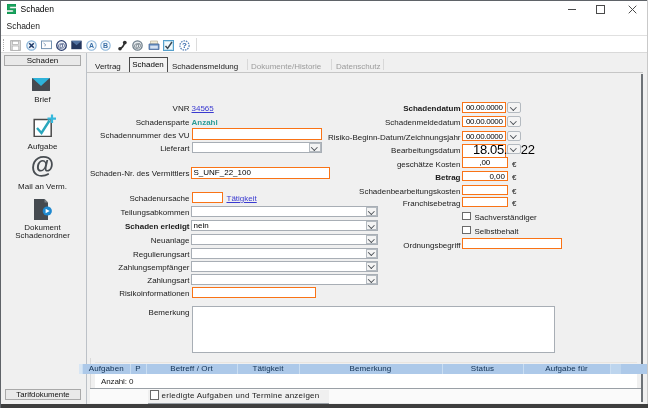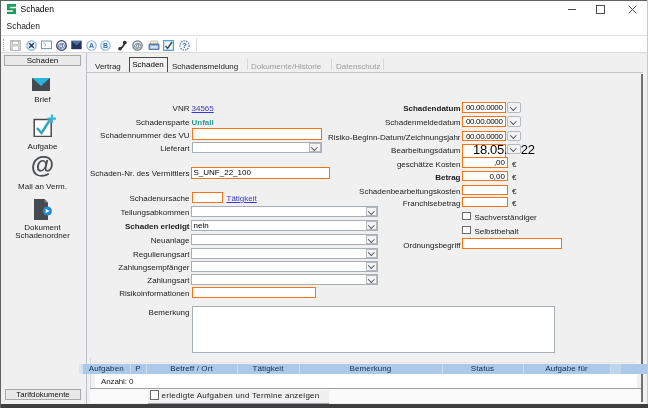--- a/index.html
+++ b/index.html
@@ -121,21 +121,21 @@
 <div class="abs" style="left:331px;top:58.5px;width:1px;height:11.5px;background:#d8d8d8"></div>
 <div class="abs" style="left:382.5px;top:58.5px;width:1px;height:11.5px;background:#d8d8d8"></div>
 <div class="lbl" style="left:251px;top:61.5px;color:#9b9b9b">Dokumente/Historie</div>
 <div class="lbl" style="left:336px;top:61.5px;color:#9b9b9b">Datenschutz</div>
 <div class="abs" style="left:87px;top:71.5px;width:556px;height:1px;background:#c6c6c6"></div>
 <div class="abs" style="left:640.5px;top:74px;width:2px;height:328px;background:#6d7277"></div>
 
 <div class="lbl rl" style="right:458.5px;top:104px">VNR</div>
 <div class="lnk" style="left:191.5px;top:104px">34565</div>
 <div class="lbl rl" style="right:458.5px;top:118px">Schadensparte</div>
-<div class="abs" style="left:191.5px;top:117.5px;font-size:8px;line-height:9px;font-weight:bold;color:#2b9c97">Unfall</div>
+<div class="abs" style="left:191.5px;top:117.5px;font-size:8px;line-height:9px;font-weight:bold;color:#2b9c97">Anzahl</div>
 <div class="lbl rl" style="right:458.5px;top:130.5px">Schadennummer des VU</div>
 <div class="inp" style="left:191.5px;top:128px;width:130px;height:11.5px"></div>
 <div class="lbl rl" style="right:458.5px;top:144px">Lieferart</div>
 <div class="dd" style="left:191.5px;top:141.8px;width:130px;height:11.5px"></div>
 <div class="arr" style="left:309px;top:142.8px;width:11.5px;height:9.5px"></div>
 <div class="lbl rl" style="right:458.5px;top:169px">Schaden-Nr. des Vermittlers</div>
 <div class="inp" style="left:191px;top:166.5px;width:139px;height:12px;line-height:10px">S_UNF_22_100</div>
 <div class="lbl rl" style="right:458.5px;top:194px">Schadenursache</div>
 <div class="inp" style="left:191.5px;top:192.4px;width:31px;height:10.5px"></div>
 <div class="lnk" style="left:226.5px;top:194px">Tätigkeit</div>
@@ -168,21 +168,21 @@
 <div class="lbl rl" style="right:187.5px;top:118px">Schadenmeldedatum</div>
 <div class="inp" style="left:462px;top:116.4px;width:43.5px;height:10.4px;padding-left:3px;font-size:8px;letter-spacing:-0.35px">00.00.0000</div>
 <div class="arr" style="left:506.5px;top:116.4px;width:14px;height:10.4px;border-radius:2px"></div>
 <div class="lbl rl" style="right:187.5px;top:132.5px">Risiko-Beginn-Datum/Zeichnungsjahr</div>
 <div class="inp" style="left:462px;top:130.7px;width:43.5px;height:10.4px;padding-left:3px;font-size:8px;letter-spacing:-0.35px">00.00.0000</div>
 <div class="arr" style="left:506.5px;top:130.7px;width:14px;height:10.4px;border-radius:2px"></div>
 <div class="lbl rl" style="right:187.5px;top:146px">Bearbeitungsdatum</div>
 <div class="inp" style="left:462px;top:144.1px;width:43.5px;height:16px;padding-left:10px;font-size:13px;letter-spacing:-0.35px">18.05.2022</div>
 <div class="arr" style="left:506.5px;top:144.1px;width:14px;height:10.4px;border-radius:2px"></div>
 <div class="lbl rl" style="right:187.5px;top:159.5px">geschätze Kosten</div>
-<div class="inp" style="left:462px;top:157.4px;width:46px;height:10.6px;text-align:right;padding-right:2px">,00</div>
+<div class="inp" style="left:462px;top:157.4px;width:46px;height:10.6px;text-align:center;padding-right:2px">,00</div>
 <div class="lbl" style="left:512px;top:159.5px">€</div>
 <div class="lbl rl" style="right:187.5px;top:173px;font-weight:bold">Betrag</div>
 <div class="inp" style="left:462px;top:170.8px;width:46px;height:10.6px;text-align:right;padding-right:2px">0,00</div>
 <div class="lbl" style="left:512px;top:173px">€</div>
 <div class="lbl rl" style="right:187.5px;top:187px">Schadenbearbeitungskosten</div>
 <div class="inp" style="left:462px;top:184.9px;width:46px;height:10.6px"></div>
 <div class="lbl" style="left:512px;top:187px">€</div>
 <div class="lbl rl" style="right:187.5px;top:198.9px">Franchisebetrag</div>
 <div class="inp" style="left:462px;top:196.8px;width:46px;height:10.6px"></div>
 <div class="lbl" style="left:512px;top:198.9px">€</div>

